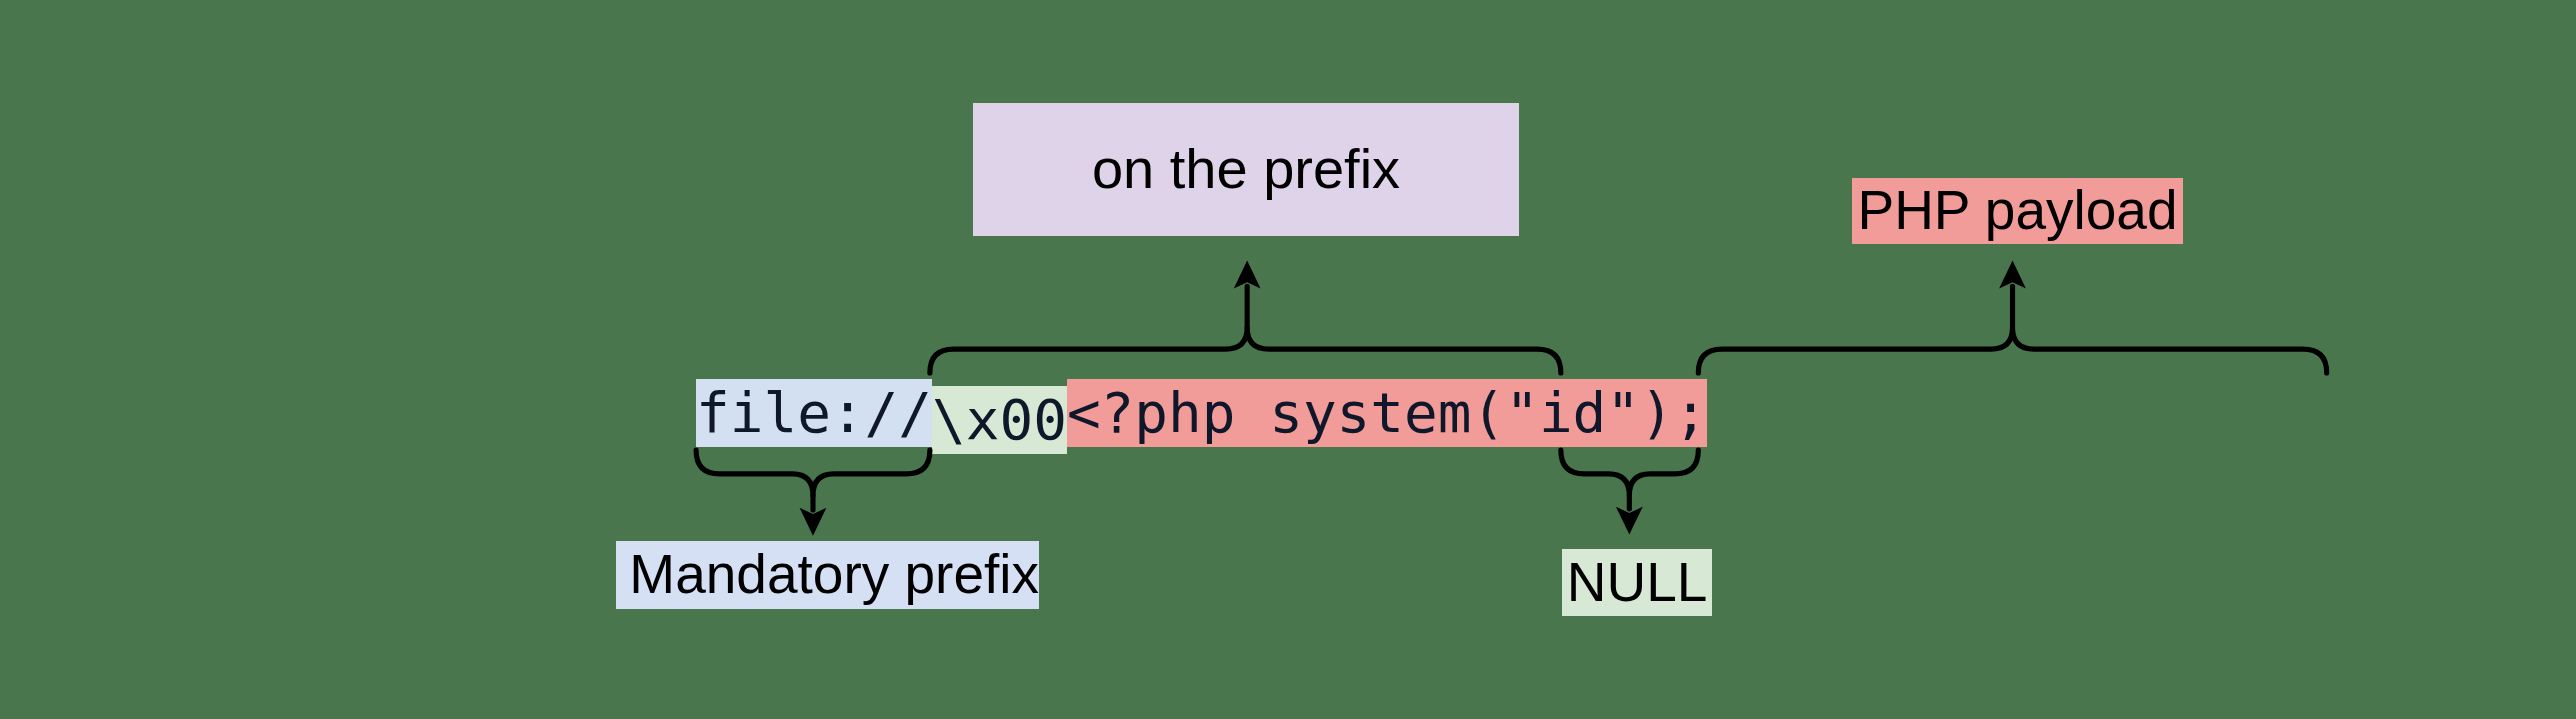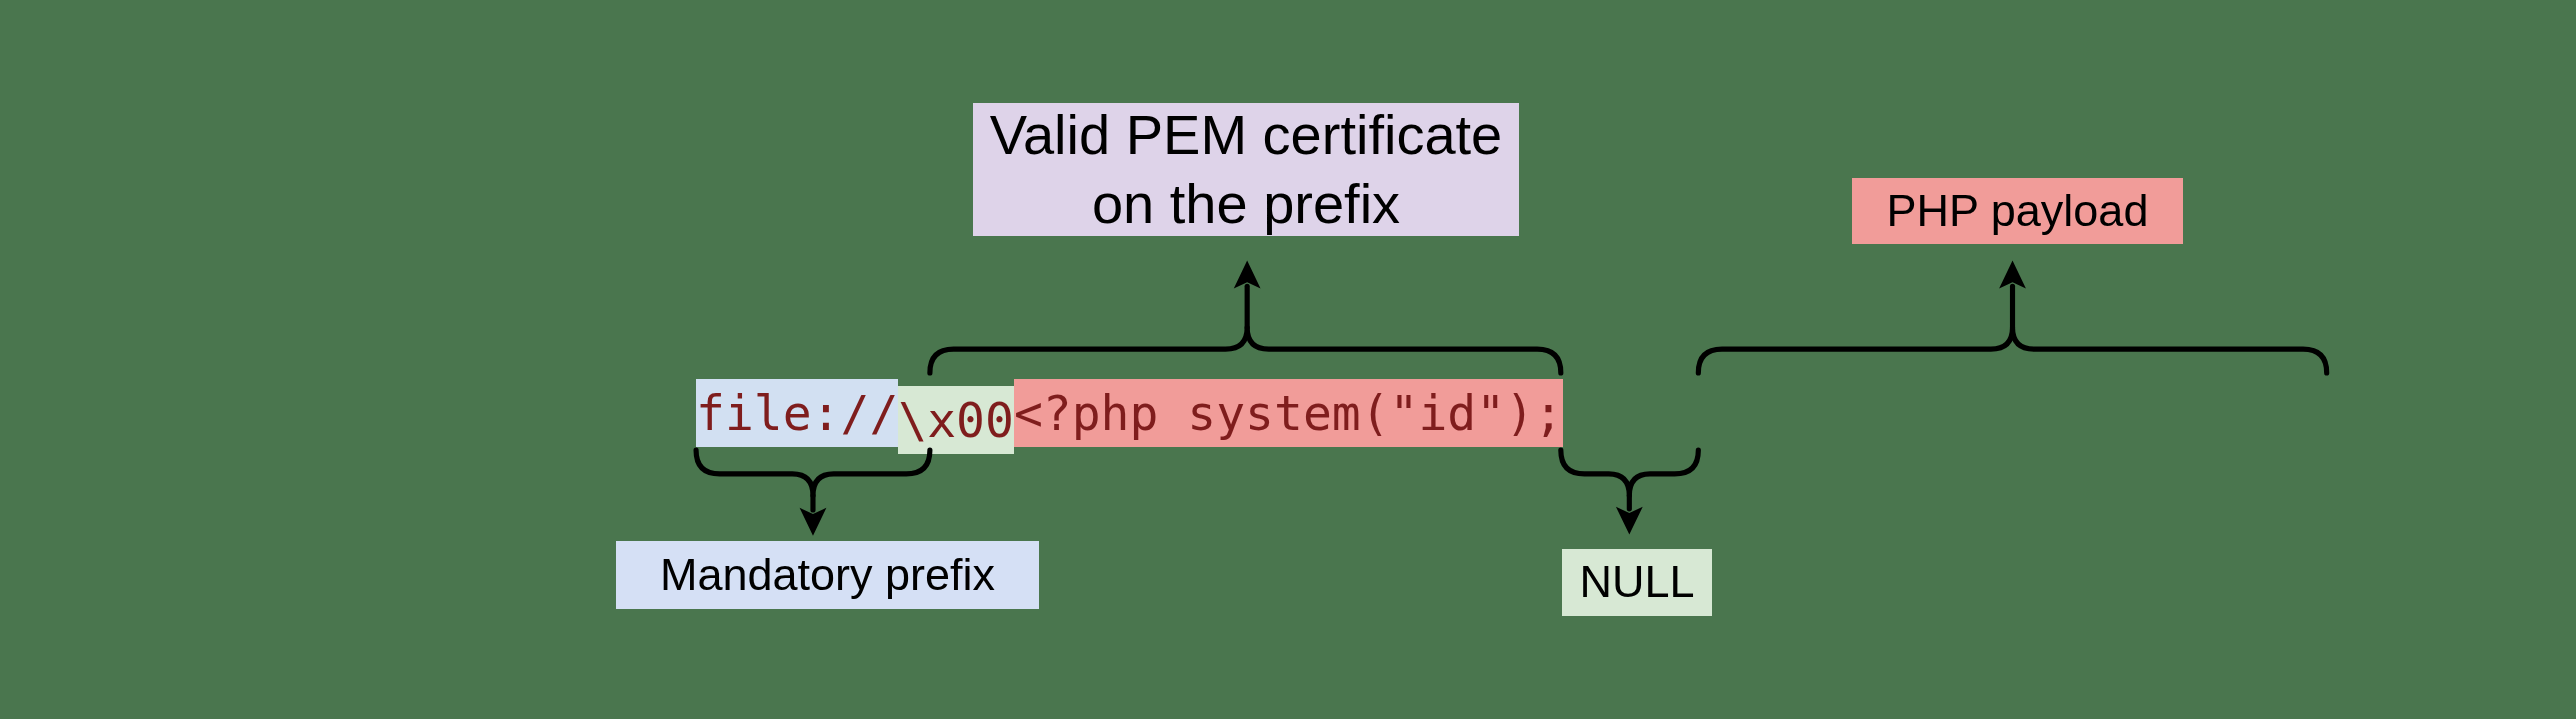--- a/index.html
+++ b/index.html
@@ -17,50 +17,50 @@
     width: 3031px;
     height: 719px;
   }
   .label-box {
     position: absolute;
     display: flex;
     align-items: center;
     justify-content: center;
     text-align: center;
     color: #000;
-    font-size: 45px;
+    font-size: 55px;
     line-height: 1.22;
   }
   #label-valid-pem {
     left: 973px; top: 103px;
     width: 546px; height: 133px;
     font-size: 56px;
   }
   #label-php-payload {
     left: 1852px; top: 178px;
     width: 331px; height: 66px;
   }
   #label-mandatory-prefix {
     left: 616px; top: 541px;
-    width: 423px; height: 68px;
+    width: 423px; height: 68px; justify-content: flex-end;
   }
   #label-null {
     left: 1562px; top: 549px;
     width: 150px; height: 67px;
   }
   #code-line {
     position: absolute;
     left: 696px; top: 379px;
     height: 68px;
     display: flex;
     flex-direction: row;
     font-family: "DejaVu Sans Mono", monospace;
-    font-size: 48px;
+    font-size: 56px;
     line-height: 68px;
-    color: #7f1d1d;
+    color: #0f172a;
     white-space: pre;
   }
   #code-line span {
     display: block;
     height: 68px;
   }
   #annotation-layer {
     position: absolute;
     left: 0; top: 0;
     width: 3031px;
@@ -79,21 +79,20 @@
     stroke: none;
   }
 </style>
 </head>
 <body>
 
 <div id="canvas" style="background-color: rgb(74, 118, 78);">
 
   <div class="label-box" id="label-valid-pem" style="background-color: rgb(222, 211, 233);">
     <div>
-      <div>Valid PEM certificate</div>
       <div>on the prefix</div>
     </div>
   </div>
 
   <div class="label-box" id="label-php-payload" style="background-color: rgb(241, 156, 153);">
     <span>PHP payload</span>
   </div>
 
   <div id="code-line">
     <span style="background-color: rgb(210, 224, 242);">file://</span>

